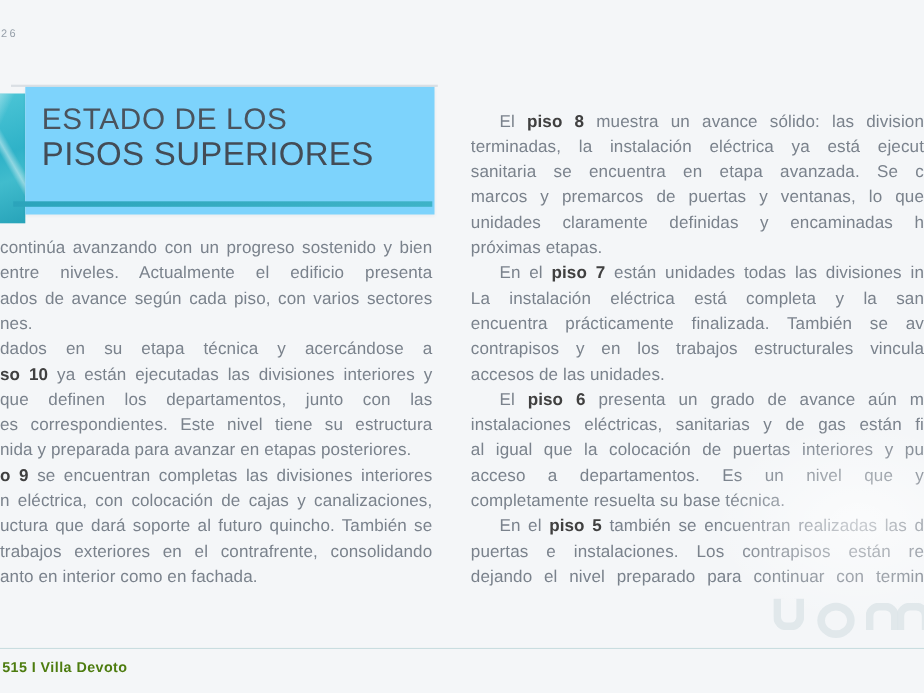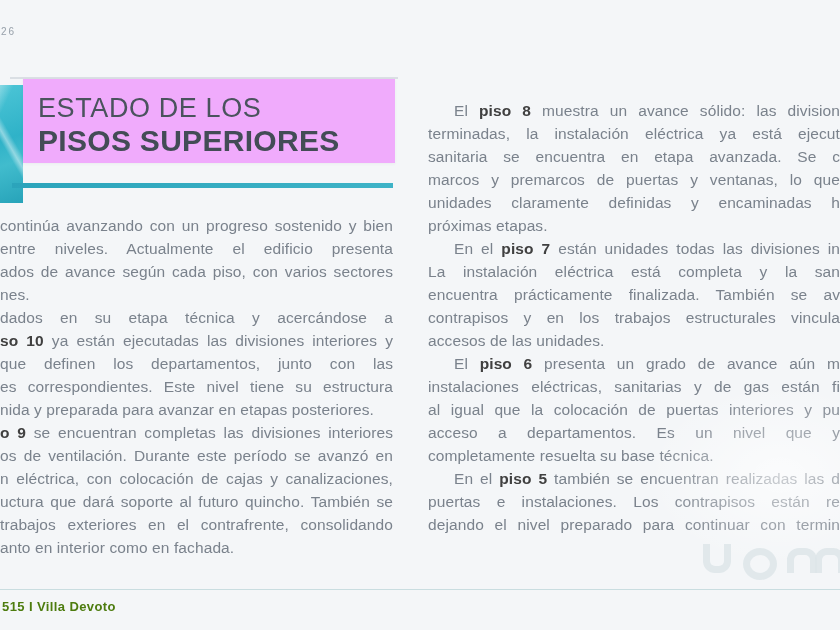--- a/index.html
+++ b/index.html
@@ -16,29 +16,29 @@
     position:absolute;left:10px;top:77px;width:388px;height:2px;background:#dadfe4;
   }
   .teal-strip{
     position:absolute;left:0;top:85px;width:23px;height:118px;
     background:
       linear-gradient(115deg, rgba(255,255,255,0.35) 0%, rgba(255,255,255,0) 18%),
       linear-gradient(60deg, rgba(255,255,255,0) 40%, rgba(255,255,255,0.45) 47%, rgba(255,255,255,0) 55%),
       linear-gradient(160deg,#4cc5d6 0%,#2fb2c8 45%,#41bccd 65%,#27a3b9 100%);
   }
   .title-card{
-    position:absolute;left:23px;top:79px;width:372px;height:84px;
-    background:#f0abfc;box-shadow:0 1px 3px rgba(40,60,70,0.05);
+    position:absolute;left:23px;top:79px;width:372px;height:116px;
+    background:#7dd3fc;box-shadow:0 1px 3px rgba(40,60,70,0.05);
   }
   .title-l1{
     position:absolute;left:15px;top:14px;font-size:27px;font-weight:400;
     color:#4a535d;letter-spacing:0.6px;
   }
   .title-l2{
-    position:absolute;left:15px;top:45px;font-size:30px;font-weight:700;
+    position:absolute;left:15px;top:45px;font-size:30px;font-weight:400;
     color:#434c56;letter-spacing:0.3px;
   }
   .teal-bar{
     position:absolute;left:12px;top:183px;width:381px;height:5px;
     background:linear-gradient(90deg,#2ba4bb,#3eb3c7);
   }
   .col{
     position:absolute;font-size:15.5px;color:#7a828c;letter-spacing:0.1px;
   }
   .col-left{left:0;top:214px;width:393px;}
@@ -91,21 +91,20 @@
       <div class="tline"><span>continúa avanzando con un progreso sostenido y bien</span></div>
       <div class="tline"><span>entre niveles. Actualmente el edificio presenta</span></div>
       <div class="tline"><span>ados de avance según cada piso, con varios sectores</span></div>
       <div class="tline end"><span>nes.</span></div>
       <div class="tline"><span>dados en su etapa técnica y acercándose a</span></div>
       <div class="tline"><span class="b">so 10 </span><span>ya están ejecutadas las divisiones interiores y</span></div>
       <div class="tline"><span>que definen los departamentos, junto con las</span></div>
       <div class="tline"><span>es correspondientes. Este nivel tiene su estructura</span></div>
       <div class="tline end"><span>nida y preparada para avanzar en etapas posteriores.</span></div>
       <div class="tline"><span class="b">o 9 </span><span>se encuentran completas las divisiones interiores</span></div>
-      <div class="tline"><span>os de ventilación. Durante este período se avanzó en</span></div>
       <div class="tline"><span>n eléctrica, con colocación de cajas y canalizaciones,</span></div>
       <div class="tline"><span>uctura que dará soporte al futuro quincho. También se</span></div>
       <div class="tline"><span>trabajos exteriores en el contrafrente, consolidando</span></div>
       <div class="tline end"><span>anto en interior como en fachada.</span></div>
     </div>
 
   <div class="col col-right">
       <div class="tline ind"><span>El </span><span class="b">piso 8</span><span> muestra un avance sólido: las division</span></div>
       <div class="tline"><span>terminadas, la instalación eléctrica ya está ejecut</span></div>
       <div class="tline"><span>sanitaria se encuentra en etapa avanzada. Se c</span></div>

